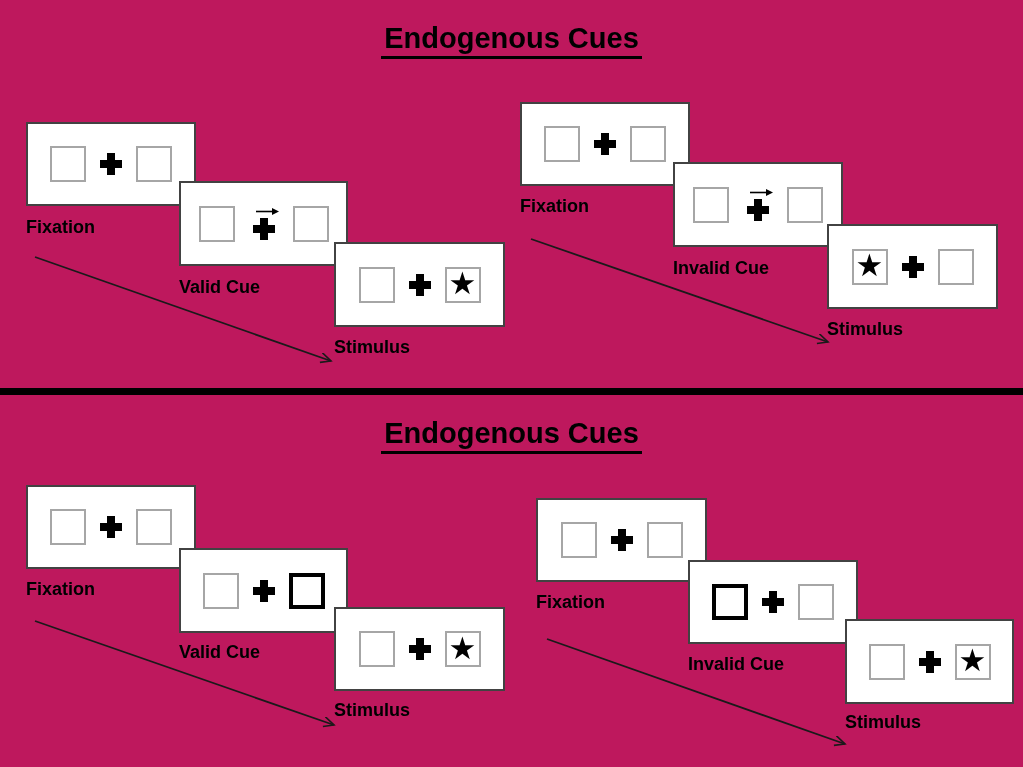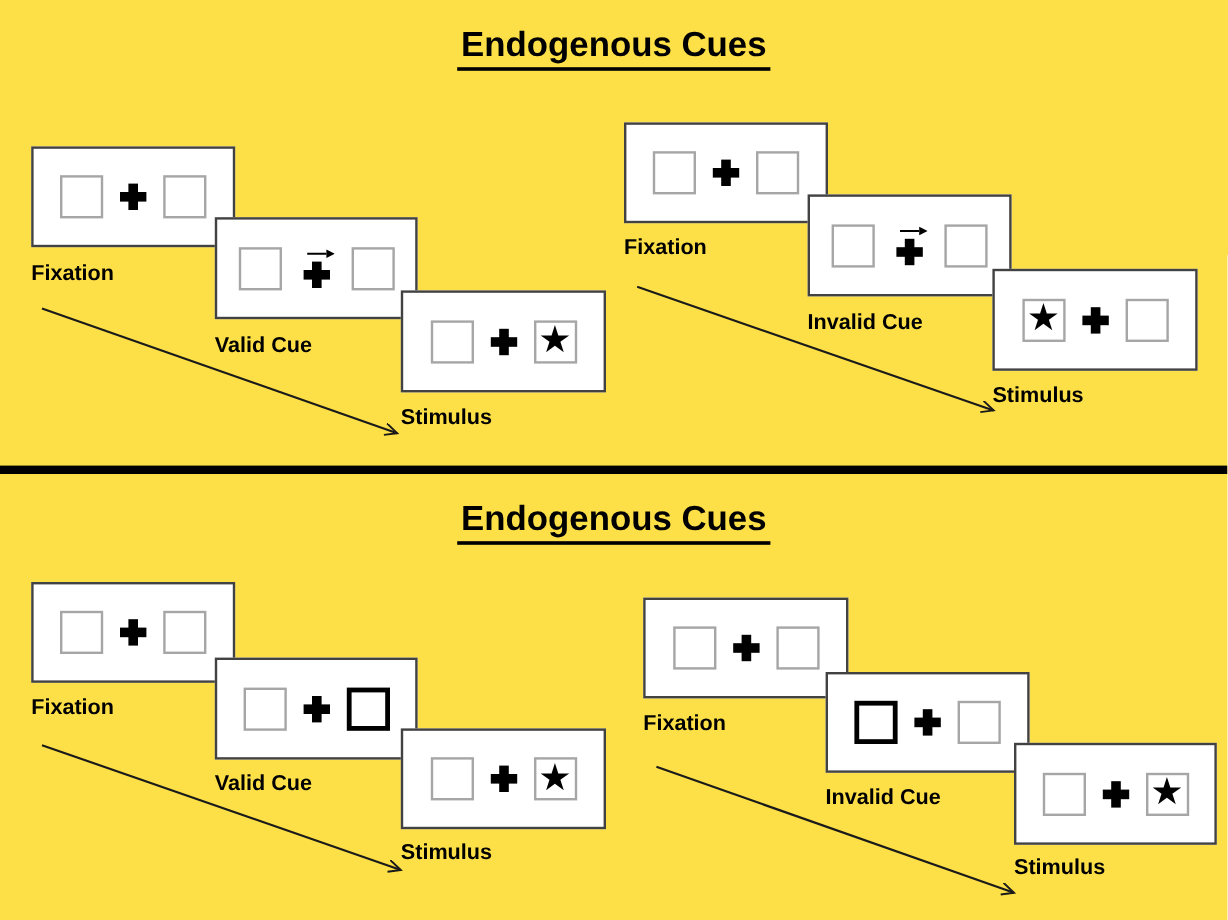--- a/index.html
+++ b/index.html
@@ -1,17 +1,17 @@
 <!DOCTYPE html>
 <html><head>
 <meta charset="utf-8">
 <style>
   html,body{margin:0;padding:0;background:#ffffff;}
   #canvas{
-    position:relative;width:1023px;height:767px;background:#fde047;
+    position:relative;width:1023px;height:767px;background:#be185d;
     font-family:"Liberation Sans",sans-serif;overflow:hidden;color:#000;
   }
   .sec-title{
     position:absolute;left:0;width:1023px;text-align:center;
     font-weight:bold;font-size:29px;letter-spacing:0px;
   }
   .sec-title span{display:inline-block;border-bottom:3px solid #000;padding:0 3px 1px 3px;}
   .divider{position:absolute;left:0;top:388px;width:1023px;height:7px;background:#000;}
   .panel{
     position:absolute;background:#ffffff;border:2px solid #424242;

